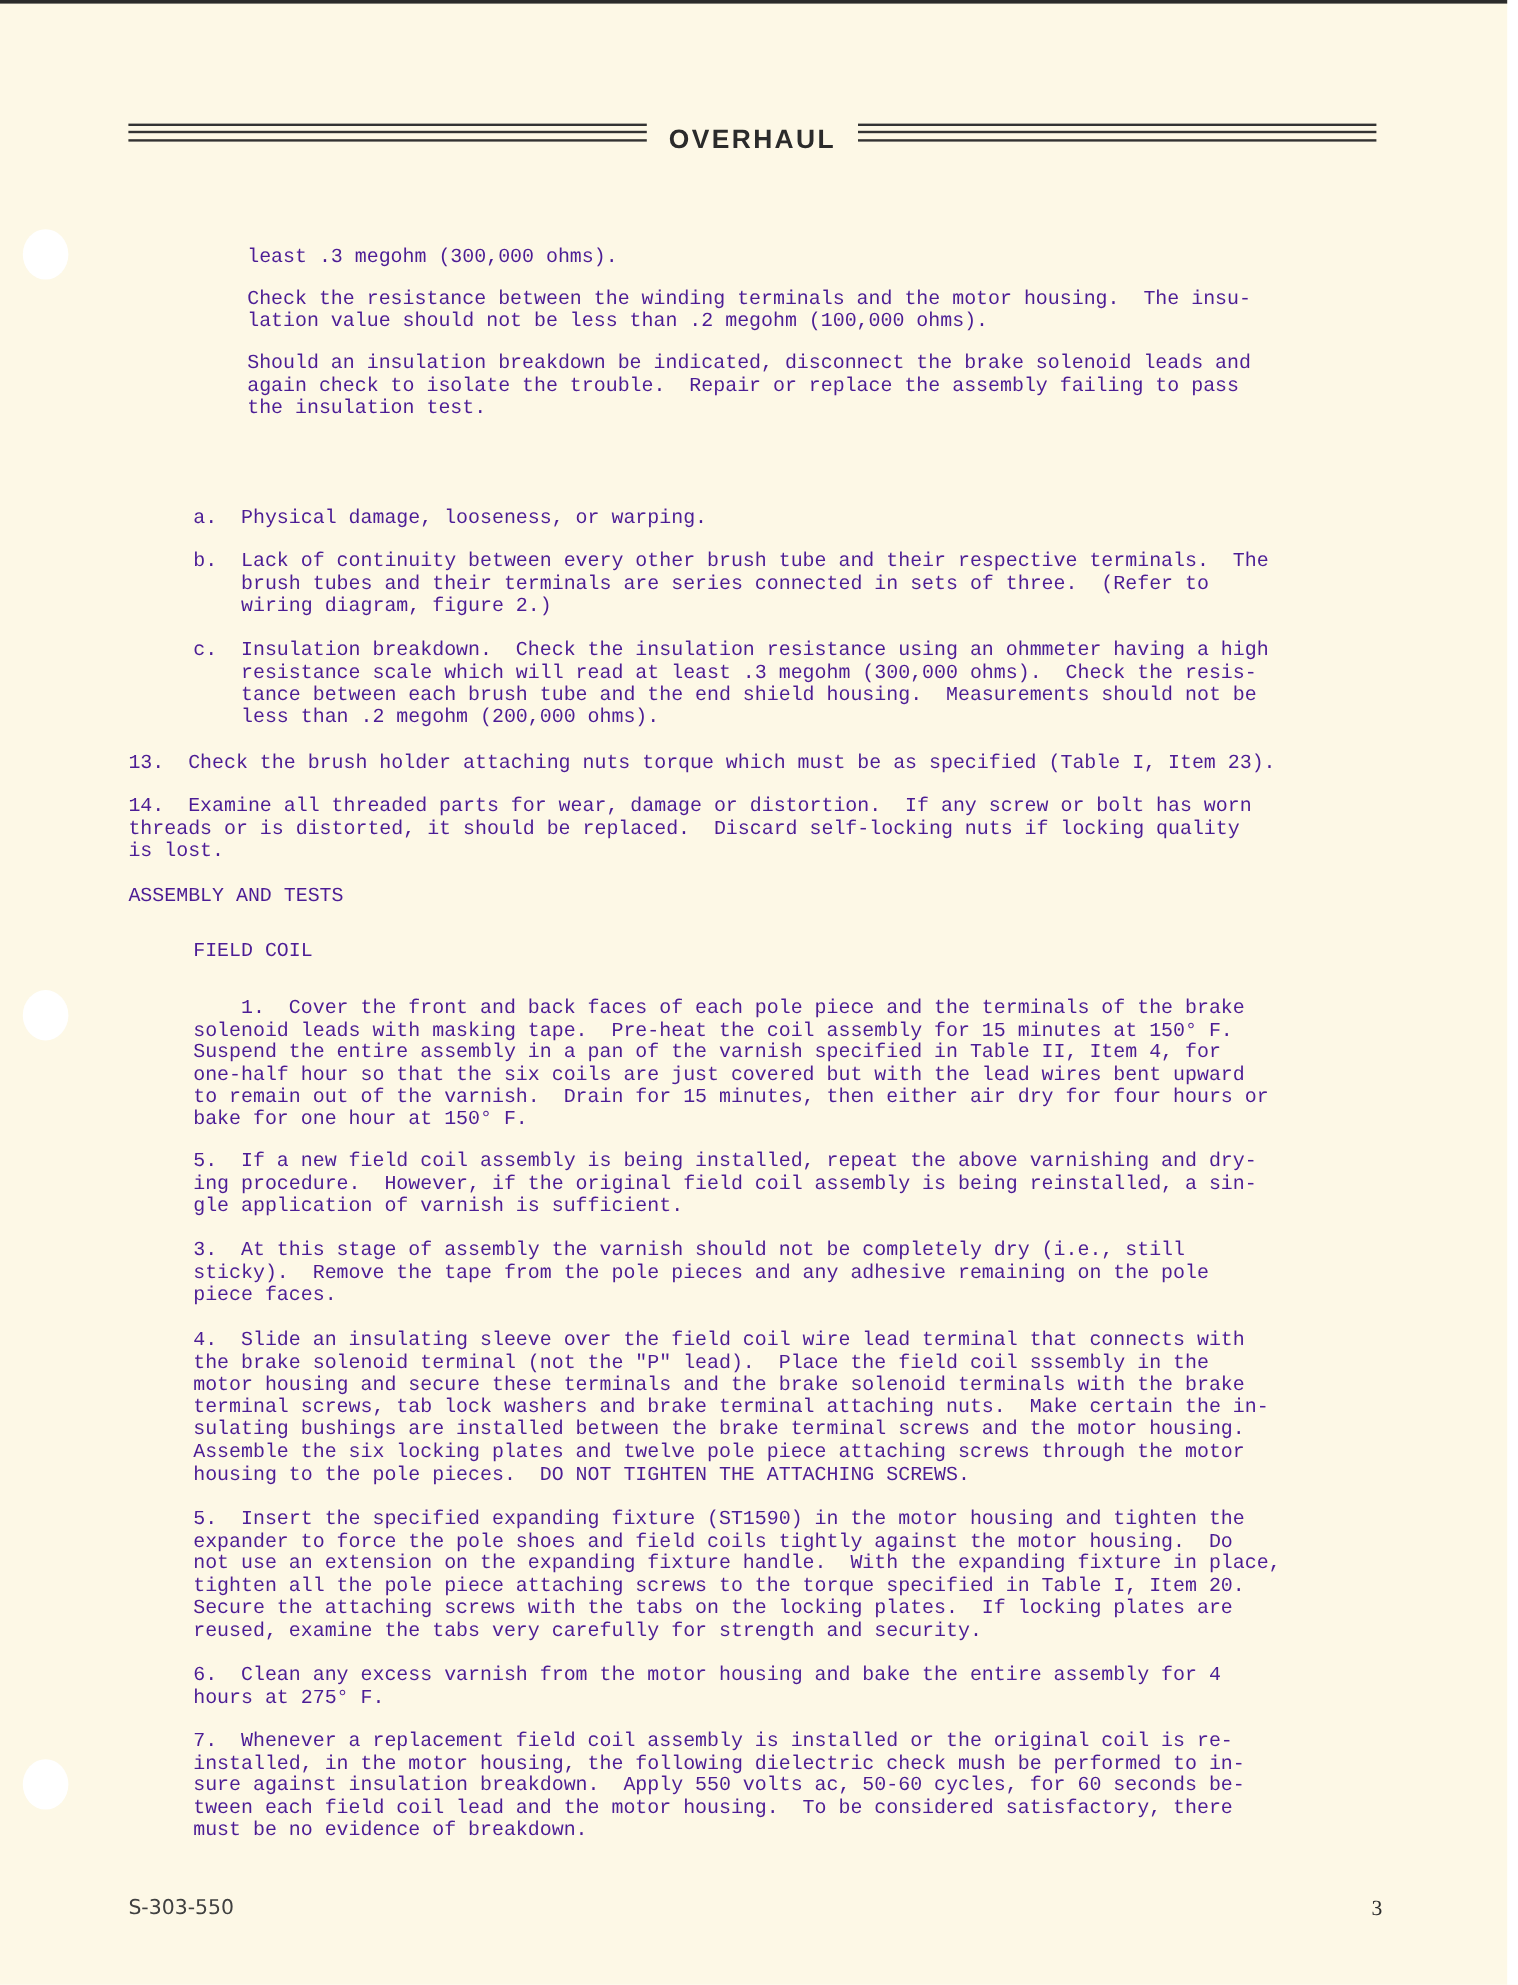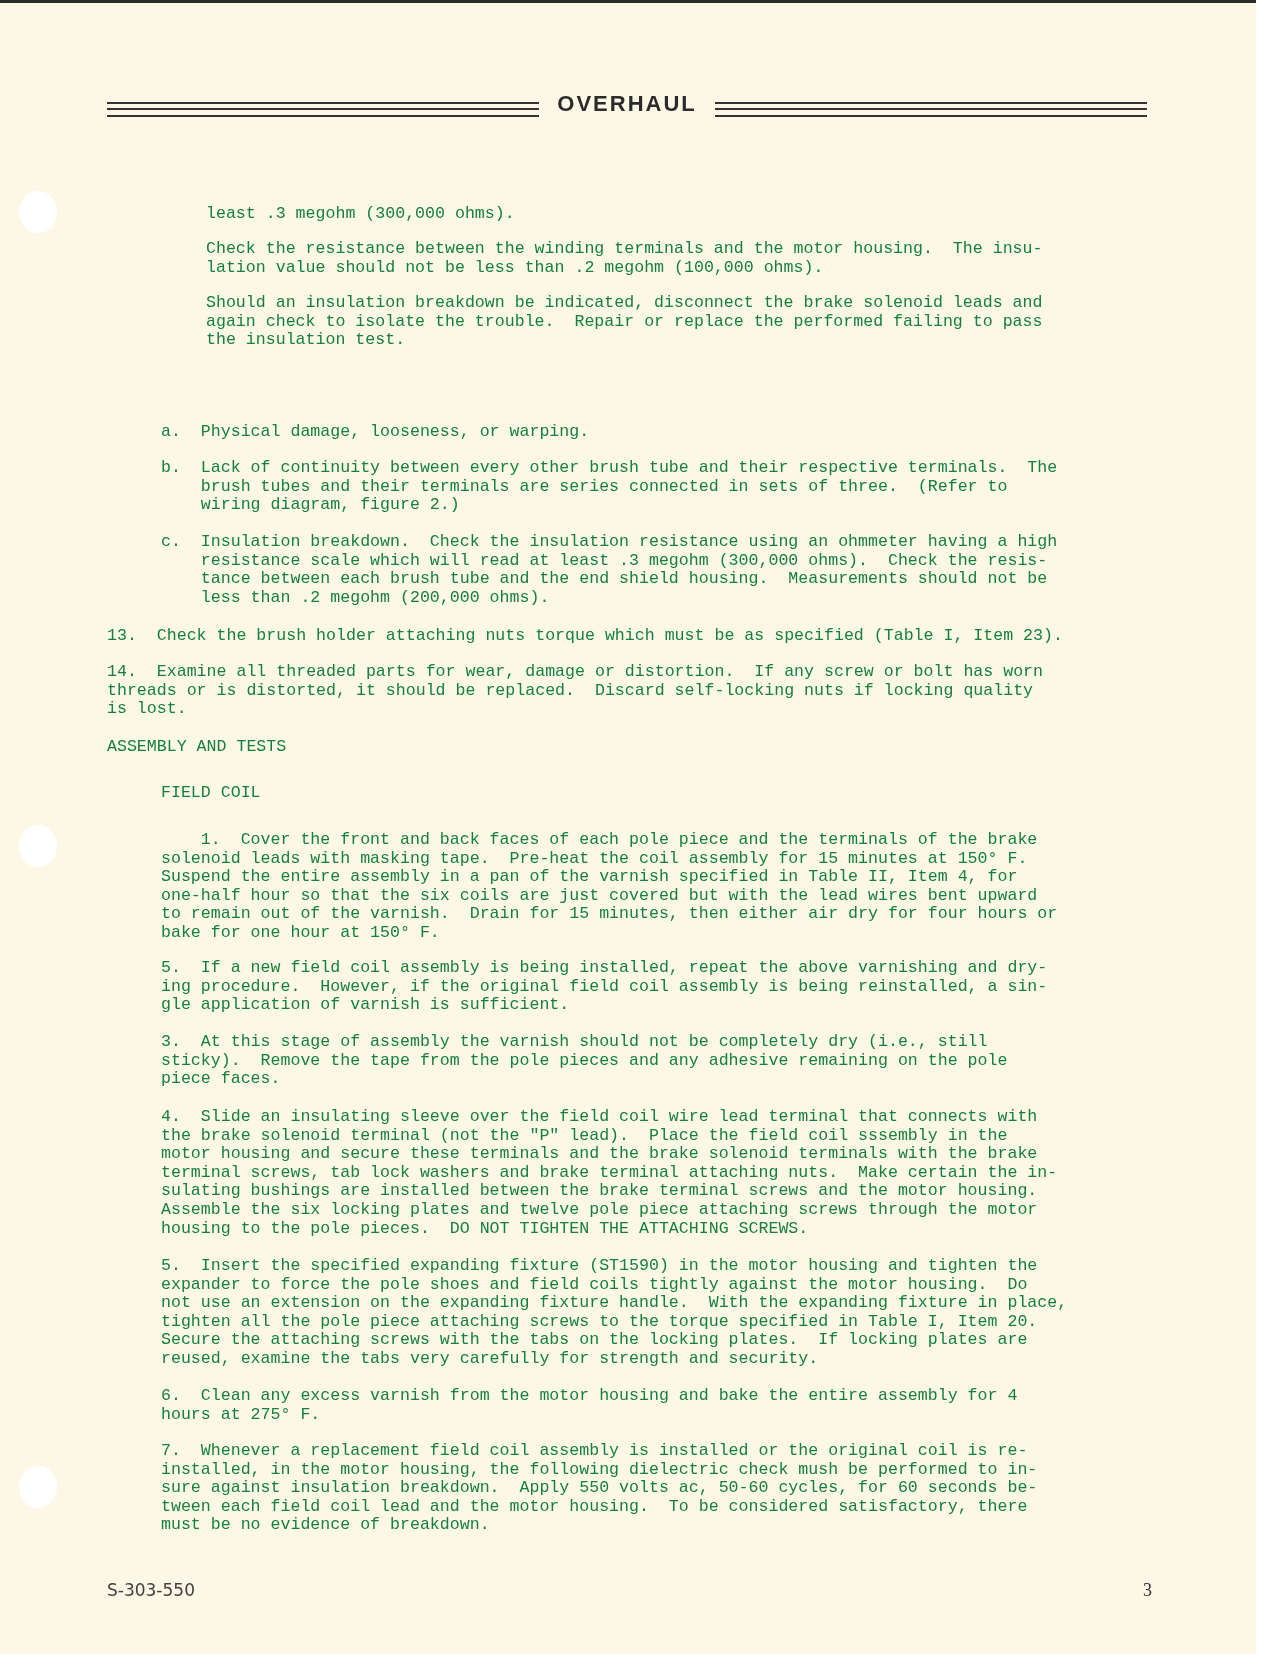--- a/index.html
+++ b/index.html
@@ -12,39 +12,39 @@
   .page {
     position: absolute; left: 0; top: 0; width: 1256px; height: 1654px;
     background: #fdf8e6;
     border-top: 3px solid #2b2b2b;
   }
   .hole {
     position: absolute; left: 19px; width: 38px; height: 42px; border-radius: 50%;
     background: #ffffff;
   }
   .header {
-    position: absolute; top: 88px; left: 107px; width: 1040px; height: 26px;
-    display: flex; align-items: flex-end;
+    position: absolute; top: 100px; left: 107px; width: 1040px; height: 26px;
+    display: flex; align-items: flex-start;
   }
   .rule {
     flex: 1; height: 11px;
     border-top: 2px solid #333; border-bottom: 2px solid #333;
     position: relative;
   }
   .rule::after {
     content: ""; position: absolute; left: 0; right: 0; top: 3.5px; height: 0;
     border-top: 2px solid #333;
   }
   .header-title {
     padding: 0 18px; font-family: "Liberation Sans", "DejaVu Sans", sans-serif;
     font-weight: bold; font-size: 22px; letter-spacing: 2px; color: #2b2b2b;
   }
   .text {
     position: absolute; font-size: 16.6px; line-height: 18.6px;
-    white-space: pre; color: #15803d;
+    white-space: pre; color: #4c1d95;
   }
   .footer-left {
     position: absolute; left: 107px; top: 1577px; font-size: 17px;
     font-family: "DejaVu Sans", sans-serif; color: #404040;
   }
   .footer-right {
     position: absolute; left: 1143px; top: 1577px; font-size: 18px;
     font-family: "Liberation Serif", serif; color: #2c2c2c;
   }
 </style>
@@ -59,21 +59,21 @@
   <div class="header">
     <div class="rule"></div>
     <div class="header-title">OVERHAUL</div>
     <div class="rule"></div>
   </div>
 
   <div class="text" style="left:206px; top:202px">least .3 megohm (300,000 ohms).</div>
   <div class="text" style="left:206px; top:237px">Check the resistance between the winding terminals and the motor housing.  The insu-
 lation value should not be less than .2 megohm (100,000 ohms).</div>
   <div class="text" style="left:206px; top:291px">Should an insulation breakdown be indicated, disconnect the brake solenoid leads and
-again check to isolate the trouble.  Repair or replace the performed failing to pass
+again check to isolate the trouble.  Repair or replace the assembly failing to pass
 the insulation test.</div>
   <div class="text" style="left:161px; top:420px">a.  Physical damage, looseness, or warping.</div>
   <div class="text" style="left:161px; top:456px">b.  Lack of continuity between every other brush tube and their respective terminals.  The
     brush tubes and their terminals are series connected in sets of three.  (Refer to
     wiring diagram, figure 2.)</div>
   <div class="text" style="left:161px; top:530px">c.  Insulation breakdown.  Check the insulation resistance using an ohmmeter having a high
     resistance scale which will read at least .3 megohm (300,000 ohms).  Check the resis-
     tance between each brush tube and the end shield housing.  Measurements should not be
     less than .2 megohm (200,000 ohms).</div>
   <div class="text" style="left:107px; top:624px">13.  Check the brush holder attaching nuts torque which must be as specified (Table I, Item 23).</div>

